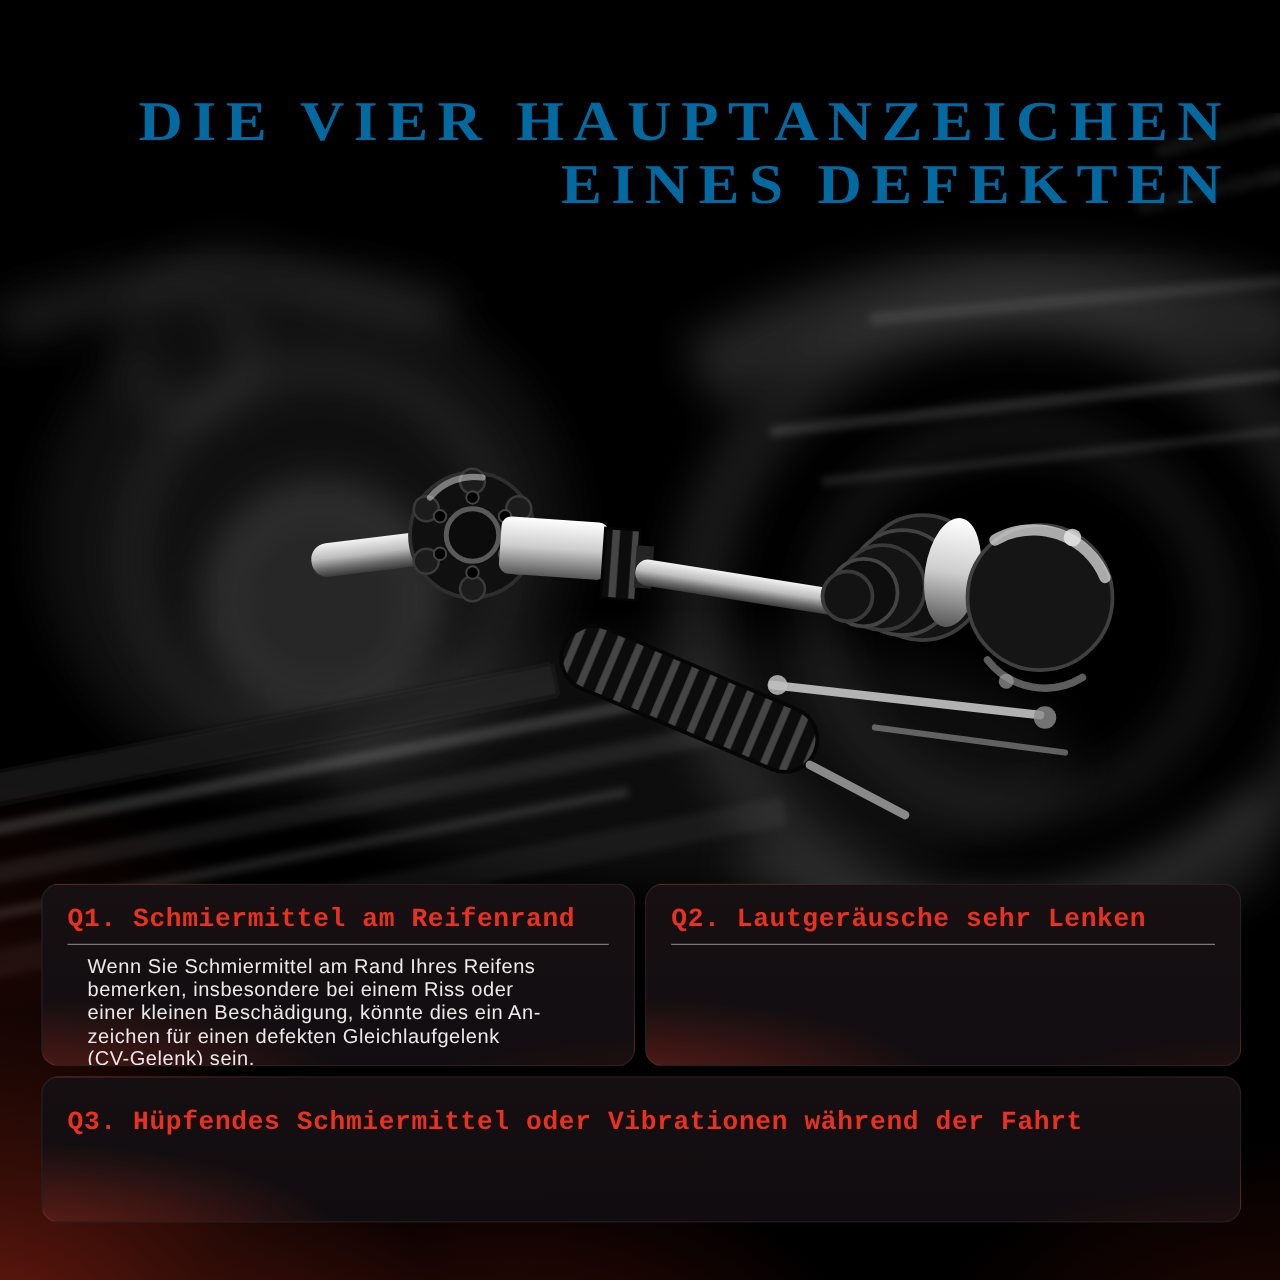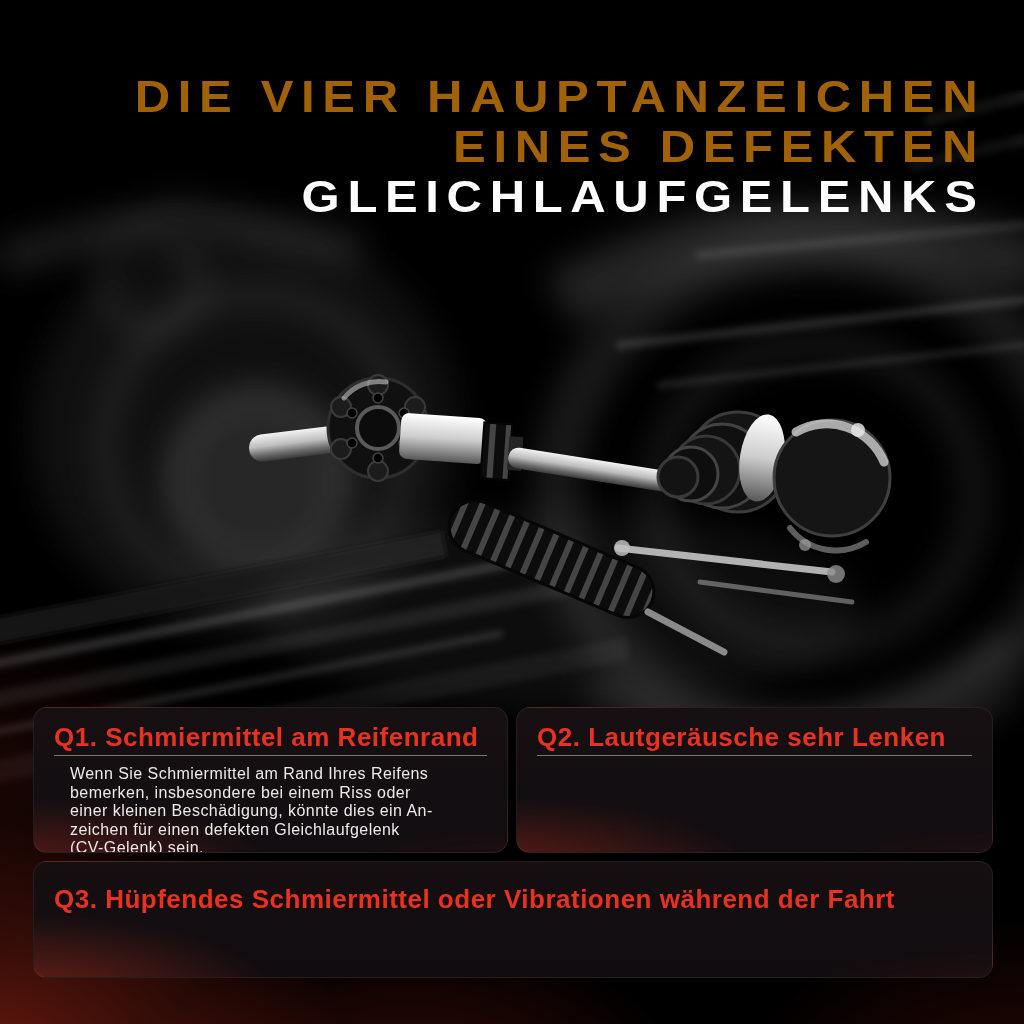--- a/index.html
+++ b/index.html
@@ -17,21 +17,21 @@
       radial-gradient(30% 22% at 0% 76%,  rgba(130,28,16,0.20), rgba(0,0,0,0) 70%);
   }
   .title-block{
     position:absolute;top:72px;right:39px;z-index:2;text-align:right;
   }
   .title-line{
     display:block;font-weight:bold;font-size:45px;line-height:50px;
     letter-spacing:7px;white-space:nowrap;
   }
   .title-line > span{display:inline-block;transform:scaleX(1.09);transform-origin:right center;}
-  .title-red{color:#a16207;}
+  .title-red{color:#0369a1;font-family:Liberation Serif, serif;}
   .title-white{color:#fdfdfd;}
   .card{
     position:absolute;z-index:2;box-sizing:border-box;
     border:1px solid rgba(255,255,255,0.07);
     border-radius:14px;overflow:hidden;
     background:
       radial-gradient(95% 85% at -4% 112%, rgba(198,50,30,0.40), rgba(0,0,0,0) 58%),
       radial-gradient(70% 55% at 104% 118%, rgba(150,34,20,0.18), rgba(0,0,0,0) 62%),
       linear-gradient(180deg,#161013 0%, #120d10 100%);
     padding:18px 20px;
@@ -43,22 +43,22 @@
       radial-gradient(70% 55% at 104% 118%, rgba(150,34,20,0.20), rgba(0,0,0,0) 62%),
       linear-gradient(180deg,#161013 0%, #120d10 100%);
   }
   .card.q3{left:33px;top:861px;width:960px;height:117px;padding-top:26px;
     background:
       radial-gradient(48% 130% at -2% 120%, rgba(210,55,32,0.50), rgba(0,0,0,0) 58%),
       radial-gradient(40% 90% at 102% 130%, rgba(150,34,20,0.22), rgba(0,0,0,0) 62%),
       linear-gradient(180deg,#150f12 0%, #110c0f 100%);
   }
   .card-title{
-    color:#e8311f;font-weight:bold;font-size:26px;line-height:22px;
-    letter-spacing:0.5px;white-space:nowrap;
+    color:#e8311f;font-weight:bold;font-size:21px;line-height:22px;
+    letter-spacing:0.5px;white-space:nowrap;font-family:Liberation Mono, monospace;
   }
   .card-divider{
     border:none;border-top:1.5px solid #8f8b8b;opacity:0.85;
     margin:7px 0 0 0;width:100%;
   }
   .card-body{
     margin-top:9px;color:#eee9e9;font-size:16px;line-height:18.6px;
     letter-spacing:0.45px;white-space:pre-line;margin-left:16px;
   }
   .card.q3 .card-body{margin-top:14px;line-height:21px;}
@@ -202,21 +202,20 @@
 
     <rect width="1024" height="90" fill="#000"></rect>
     <rect y="60" width="1024" height="130" fill="rgba(0,0,0,0.55)" filter="url(#b16)"></rect>
   </svg>
 
   <div class="red-glow"></div>
 
   <header class="title-block">
     <span class="title-line title-red"><span>DIE VIER HAUPTANZEICHEN</span></span>
     <span class="title-line title-red"><span>EINES DEFEKTEN</span></span>
-    <span class="title-line title-white"><span>GLEICHLAUFGELENKS</span></span>
   </header>
 
   <section class="card q1">
     <div class="card-title">Q1. Schmiermittel am Reifenrand</div>
     <hr class="card-divider">
     <div class="card-body">Wenn Sie Schmiermittel am Rand Ihres Reifens
 bemerken, insbesondere bei einem Riss oder
 einer kleinen Beschädigung, könnte dies ein An-
 zeichen für einen defekten Gleichlaufgelenk
 (CV-Gelenk) sein.</div>

